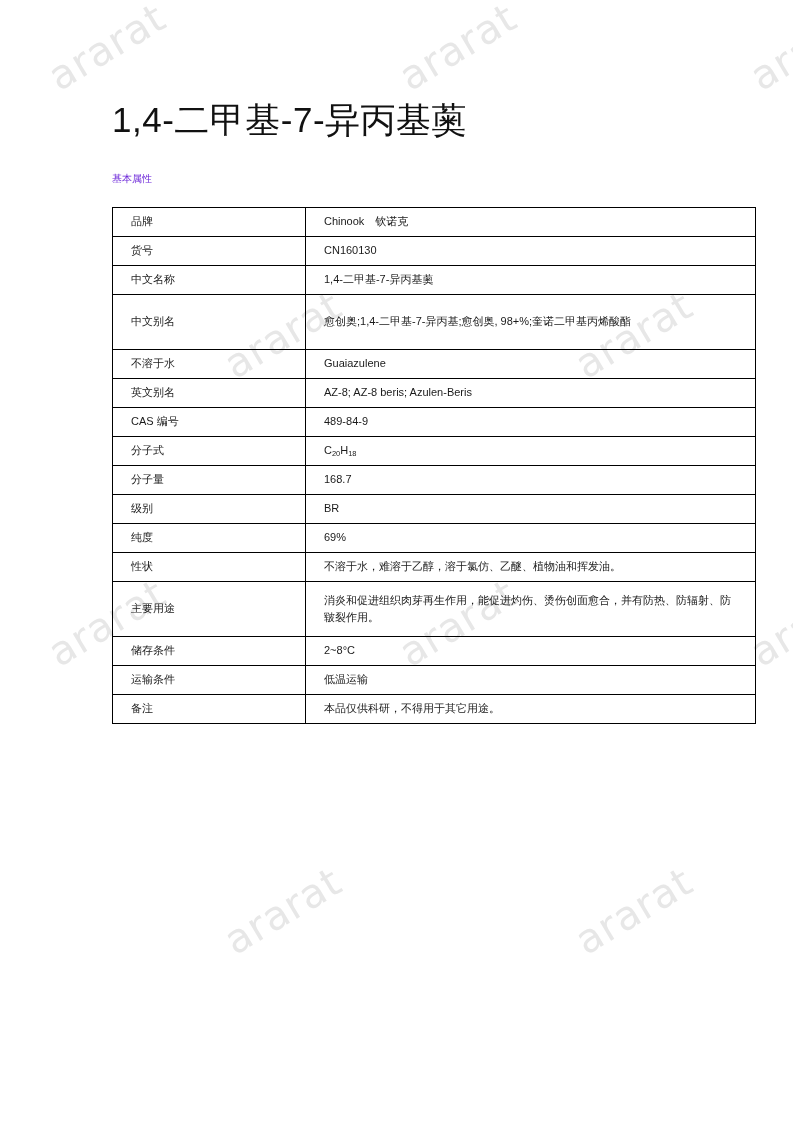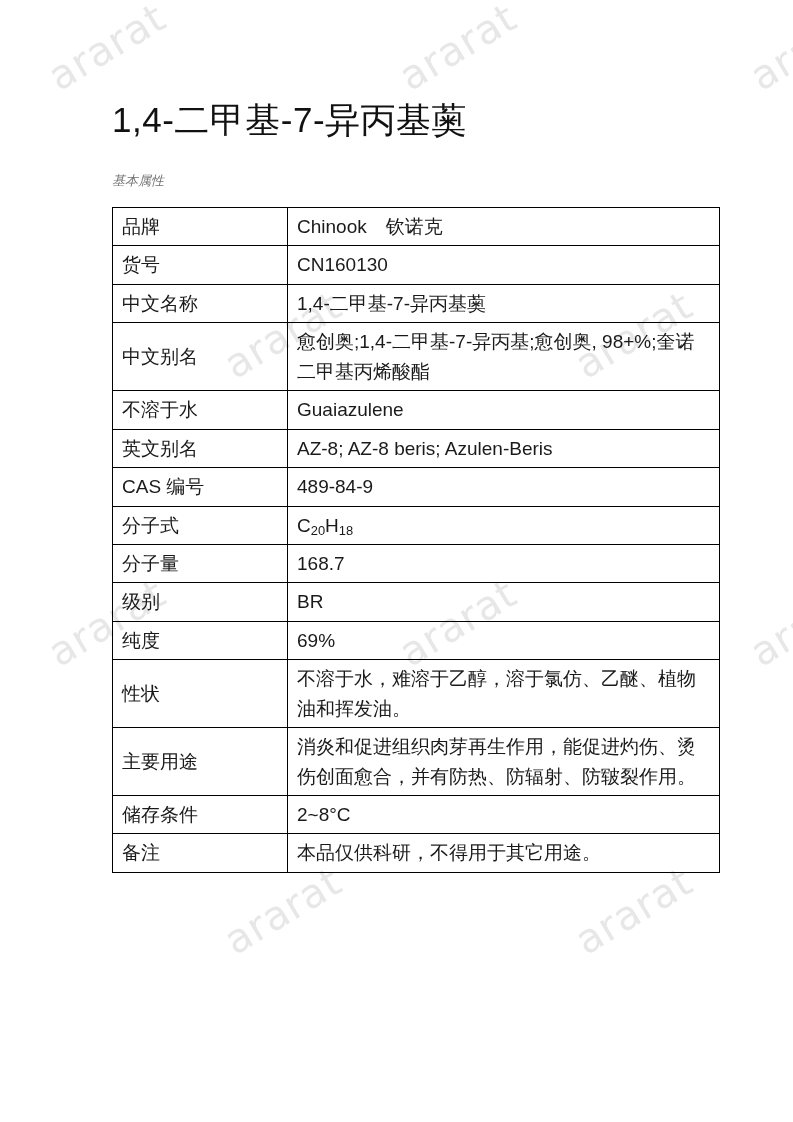--- a/index.html
+++ b/index.html
@@ -53,40 +53,39 @@
     font-size: 35px;
     font-weight: 400;
     letter-spacing: 0.5px;
     color: #111111;
     white-space: nowrap;
   }
   .section-label {
     position: absolute;
     left: 112px;
     top: 172px;
-    font-size: 13px;
+    font-size: 10px;
     font-weight: 400;
-    color: #737373;
-    font-style: italic;
+    color: #6d28d9;
   }
   .prop-table {
     position: absolute;
     left: 112px;
     top: 207px;
     width: 569px;
     border-collapse: collapse;
     table-layout: fixed;
   }
   .prop-table td {
     border: 1px solid #000000;
-    font-size: 19px;
+    font-size: 11px;
     line-height: 1.55;
     color: #1a1a1a;
     vertical-align: middle;
-    padding: 4px 9px;
+    padding: 4px 18px;
   }
   .prop-table td.label-cell {
     width: 156px;
   }
   .prop-table td.value-cell {
     width: 413px;
   }
   .prop-table tr.tall td {
     height: 46px;
     margin-top: 20px;
@@ -177,20 +176,24 @@
           </tr>
           <tr class="tall">
             <td class="label-cell">主要用途</td>
             <td class="value-cell">消炎和促进组织肉芽再生作用，能促进灼伤、烫伤创面愈合，并有防热、防辐射、防皲裂作用。</td>
           </tr>
           <tr class="normal">
             <td class="label-cell">储存条件</td>
             <td class="value-cell">2~8°C</td>
           </tr>
           <tr class="normal">
+            <td class="label-cell">运输条件</td>
+            <td class="value-cell">低温运输</td>
+          </tr>
+          <tr class="normal">
             <td class="label-cell">备注</td>
             <td class="value-cell">本品仅供科研，不得用于其它用途。</td>
           </tr>
         </tbody>
     </table>
 
   </div>
 </div>
 
 </body></html>

